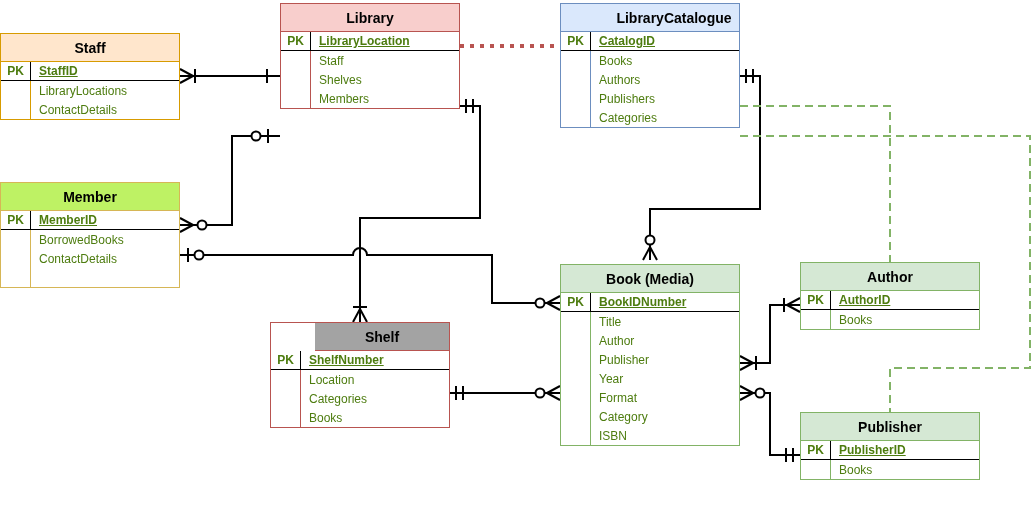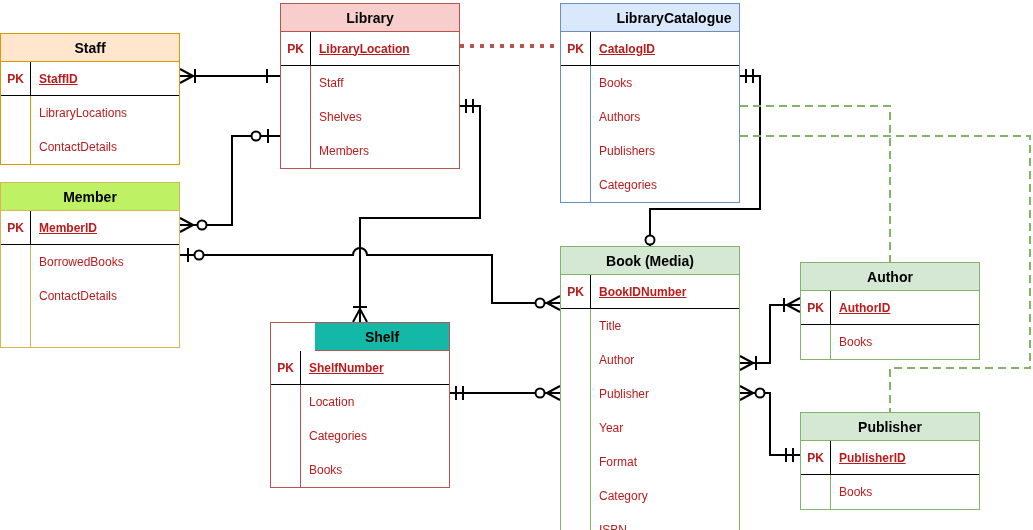--- a/index.html
+++ b/index.html
@@ -2,21 +2,21 @@
 <html><head>
 <meta charset="utf-8">
 <style>
   html,body{margin:0;padding:0;background:#ffffff;}
   #canvas{position:relative;width:1033px;height:530px;background:#ffffff;overflow:hidden;
           font-family:"Liberation Sans",sans-serif;}
   #wires{position:absolute;left:0;top:0;width:1033px;height:530px;}
   .entity{position:absolute;background:#ffffff;border:1px solid #000;box-sizing:border-box;}
   .entity-header{height:28px;box-sizing:border-box;display:flex;align-items:center;justify-content:center;
                  font-size:14px;font-weight:bold;border-bottom:1px solid;color:#000;}
-  .row{height:34px;box-sizing:border-box;display:flex;align-items:stretch;font-size:12px;color:#b91c1c;}
+  .row{height:19px;box-sizing:border-box;display:flex;align-items:stretch;font-size:12px;color:#4d7c0f;}
   .pk-cell{flex:0 0 29px;display:flex;align-items:center;justify-content:center;font-weight:bold;}
   .attr-cell{flex:1;display:flex;align-items:center;padding-left:8px;}
   .pk-row{border-bottom:1px solid #000;}
   .pk-row .pk-cell{border-right:1px solid #000;}
   .pk-row .attr-cell{font-weight:bold;text-decoration:underline;}
   .attr-row .pk-cell{border-right:1px solid var(--bc);}
   svg .black-rel{stroke:#000000;stroke-width:2;fill:none;}
   svg circle.card{stroke:#000000;stroke-width:2;fill:#ffffff;}
 </style>
 </head>
@@ -162,39 +162,39 @@
         </div>
         <div class="row attr-row">
           <div class="pk-cell"></div>
           <div class="attr-cell">ContactDetails</div>
         </div>
         <div class="row attr-row">
           <div class="pk-cell"></div>
         </div>
       </div>
       <div class="entity" style="left: 270px; top: 322px; width: 180px; border-color: rgb(184, 84, 80); --bc: #b85450;">
-        <div class="entity-header" style="background: #14b8a6; border-bottom-color: rgb(184, 84, 80); margin-left: 44px;">Shelf</div>
+        <div class="entity-header" style="background: #a3a3a3; border-bottom-color: rgb(184, 84, 80); margin-left: 44px;">Shelf</div>
         <div class="row pk-row">
           <div class="pk-cell">PK</div>
           <div class="attr-cell">ShelfNumber</div>
         </div>
         <div class="row attr-row">
           <div class="pk-cell"></div>
           <div class="attr-cell">Location</div>
         </div>
         <div class="row attr-row">
           <div class="pk-cell"></div>
           <div class="attr-cell">Categories</div>
         </div>
         <div class="row attr-row">
           <div class="pk-cell"></div>
           <div class="attr-cell">Books</div>
         </div>
       </div>
-      <div class="entity" style="left: 560px; top: 246px; width: 180px; border-color: rgb(130, 179, 102); --bc: #82b366;">
+      <div class="entity" style="left: 560px; top: 264px; width: 180px; border-color: rgb(130, 179, 102); --bc: #82b366;">
         <div class="entity-header" style="background: rgb(213, 232, 212); border-bottom-color: rgb(130, 179, 102);">Book (Media)</div>
         <div class="row pk-row">
           <div class="pk-cell">PK</div>
           <div class="attr-cell">BookIDNumber</div>
         </div>
         <div class="row attr-row">
           <div class="pk-cell"></div>
           <div class="attr-cell">Title</div>
         </div>
         <div class="row attr-row">

